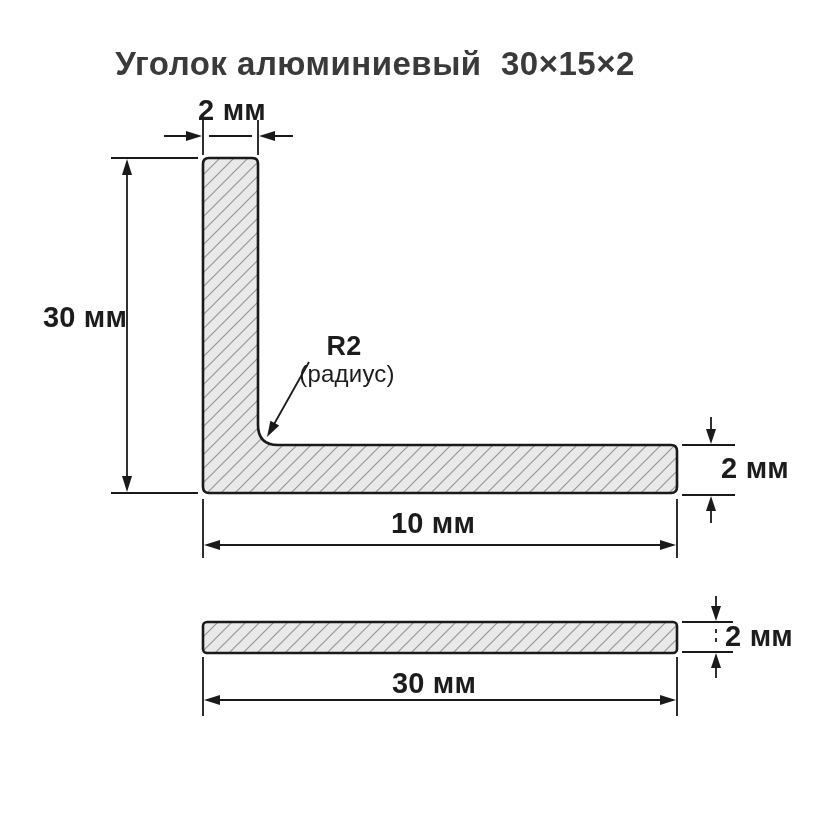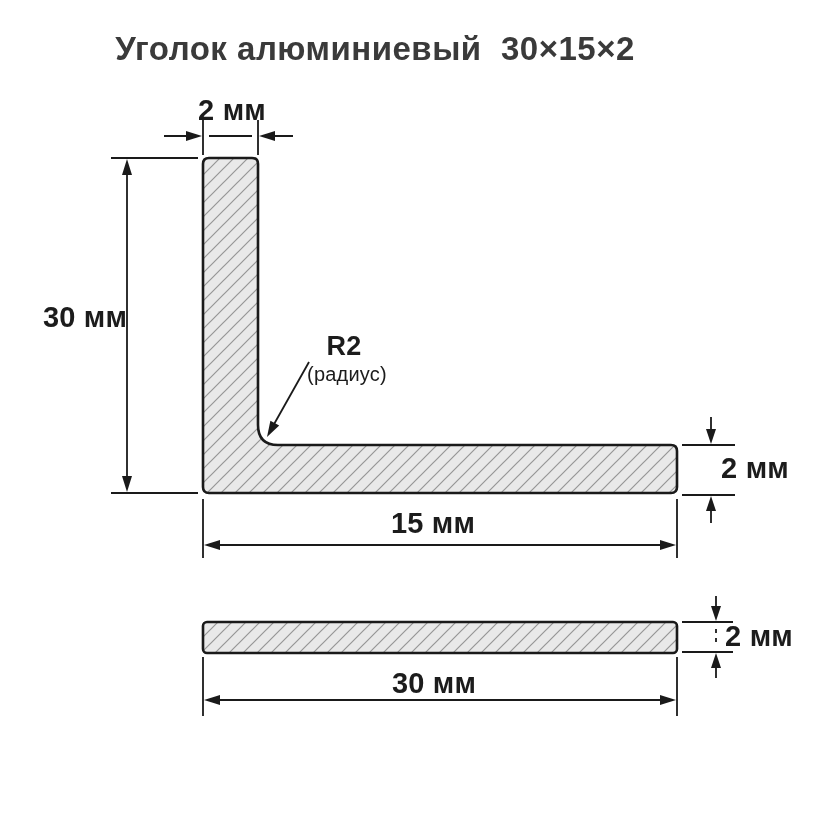--- a/index.html
+++ b/index.html
@@ -33,21 +33,21 @@
     line-height:1.1;
     letter-spacing:0.2px;
   }
   .label.title{
     font-size:33px;
     font-weight:700;
     color:var(--title);
     letter-spacing:0.5px;
   }
   .label.r2{font-size:27px;font-weight:700;text-align:right;}
-  .label.small{font-size:20px;font-weight:400;}
+  .label.small{font-size:24px;font-weight:400;}
   .label.caption{font-size:23px;font-weight:400;}
 </style>
 </head>
 <body>
 
 <div class="stage">
 
   <svg class="canvas" viewBox="0 0 820 820">
     <defs>
       <pattern id="hatchPattern" width="14" height="14" patternUnits="userSpaceOnUse">
@@ -106,32 +106,32 @@
     </g>
 
     <g>
       <path class="dline" d="M203,657 V716 M677,657 V716"></path>
       <path class="dline" d="M218,700 H662"></path>
       <polygon class="arrowhead" points="204,700 220,695 220,705"></polygon>
       <polygon class="arrowhead" points="676,700 660,695 660,705"></polygon>
     </g>
   </svg>
 
-  <div class="label title" style="left:375px;top:49px;text-align:center;">Уголок алюминиевый  30×15×2</div>
+  <div class="label title" style="left:375px;top:64px;text-align:center;">Уголок алюминиевый  30×15×2</div>
 
   <div class="label" style="left:232px;top:111px;">2 мм</div>
 
   <div class="label" style="left:85px;top:318px;">30 мм</div>
 
   <div class="label r2" style="left:344px;top:347px;">R2</div>
 
   <div class="label small" style="left:347px;top:374px;">(радиус)</div>
 
   <div class="label" style="left:755px;top:469px;">2 мм</div>
 
-  <div class="label" style="left:433px;top:524px;">15 мм</div>
+  <div class="label" style="left:433px;top:524px;">10 мм</div>
 
   <div class="label" style="left:759px;top:637px;">2 мм</div>
 
   <div class="label" style="left:434px;top:684px;">30 мм</div>
 
 
 </div>
 
 </body></html>

